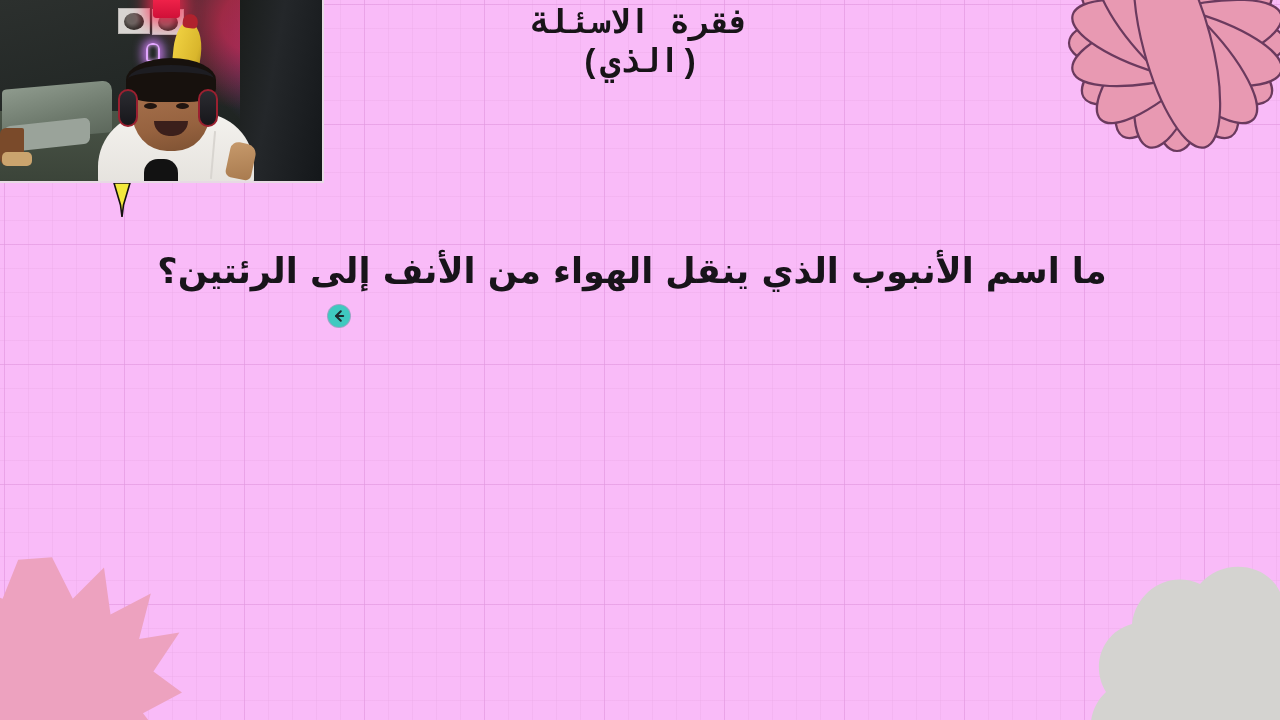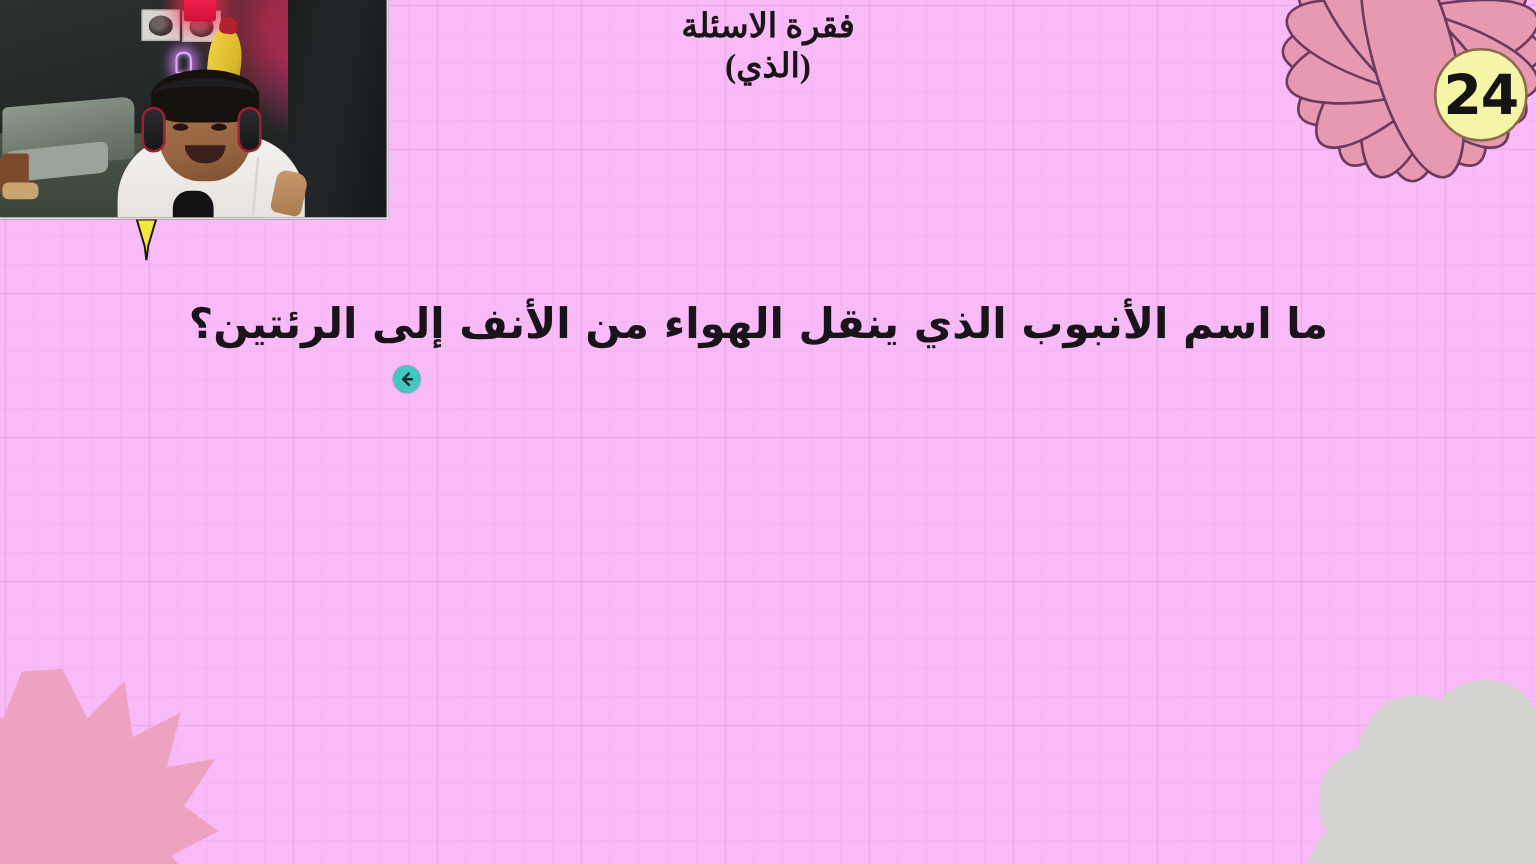--- a/index.html
+++ b/index.html
@@ -74,22 +74,22 @@
 
   
   .title-block {
     position:absolute;
     left:0; right:0; top:6px;
     text-align:center;
     z-index:4;
     pointer-events:none;
   }
   .title-line {
-    font-family:Liberation Serif, serif;
-    font-size:28px;
+    font-family:Liberation Mono, monospace;
+    font-size:33px;
     font-weight:bold;
     color:#181418;
     direction:rtl;
     line-height:1.18;
     letter-spacing:0px;
   }
 
   
   .webcam {
     position:absolute;
@@ -324,23 +324,20 @@
         <ellipse cx="165" cy="175" rx="34" ry="108" transform="rotate(15 165 175)"></ellipse>
         <ellipse cx="165" cy="175" rx="34" ry="108" transform="rotate(45 165 175)"></ellipse>
         <ellipse cx="165" cy="175" rx="34" ry="108" transform="rotate(75 165 175)"></ellipse>
         <ellipse cx="165" cy="175" rx="34" ry="108" transform="rotate(105 165 175)"></ellipse>
         <ellipse cx="165" cy="175" rx="34" ry="108" transform="rotate(135 165 175)"></ellipse>
         <ellipse cx="165" cy="175" rx="34" ry="108" transform="rotate(165 165 175)"></ellipse>
       </g>
     </svg>
   </div>
 
-  <div class="counter-badge">
-    <span>24</span>
-  </div>
 
   <div class="title-block">
     <div class="title-line">فقرة الاسئلة</div>
     <div class="title-line">(الذي)</div>
   </div>
 
   <div class="webcam">
     <div class="wc-wall"></div>
     <div class="wc-curtain"></div>
     <div class="wc-floor"></div>

